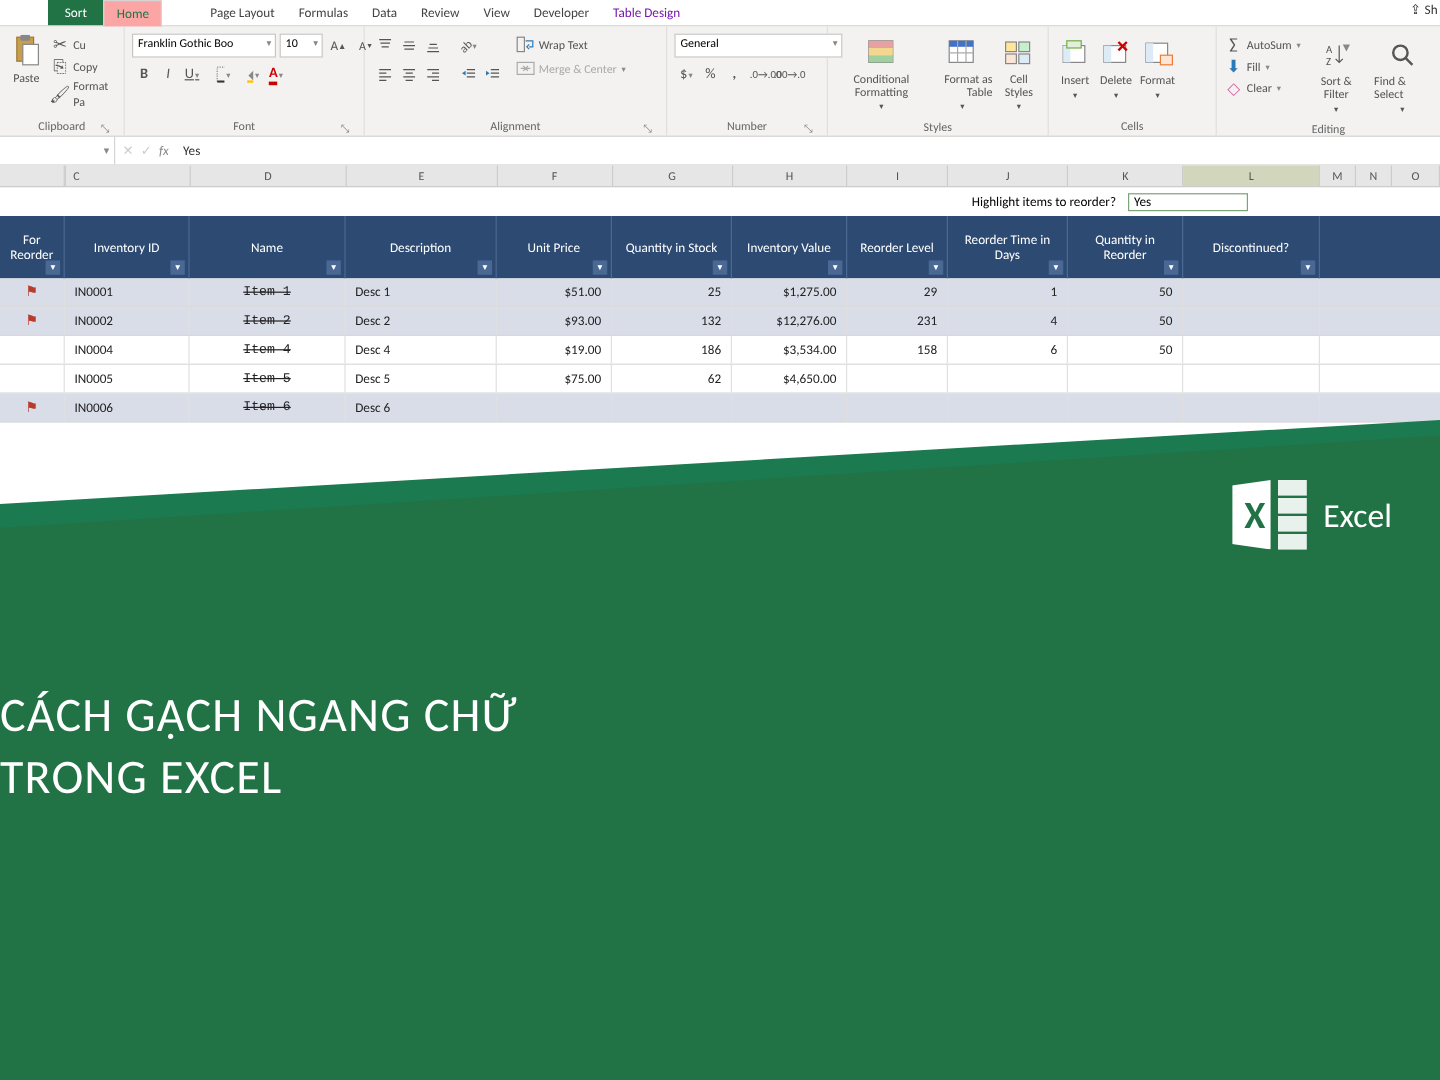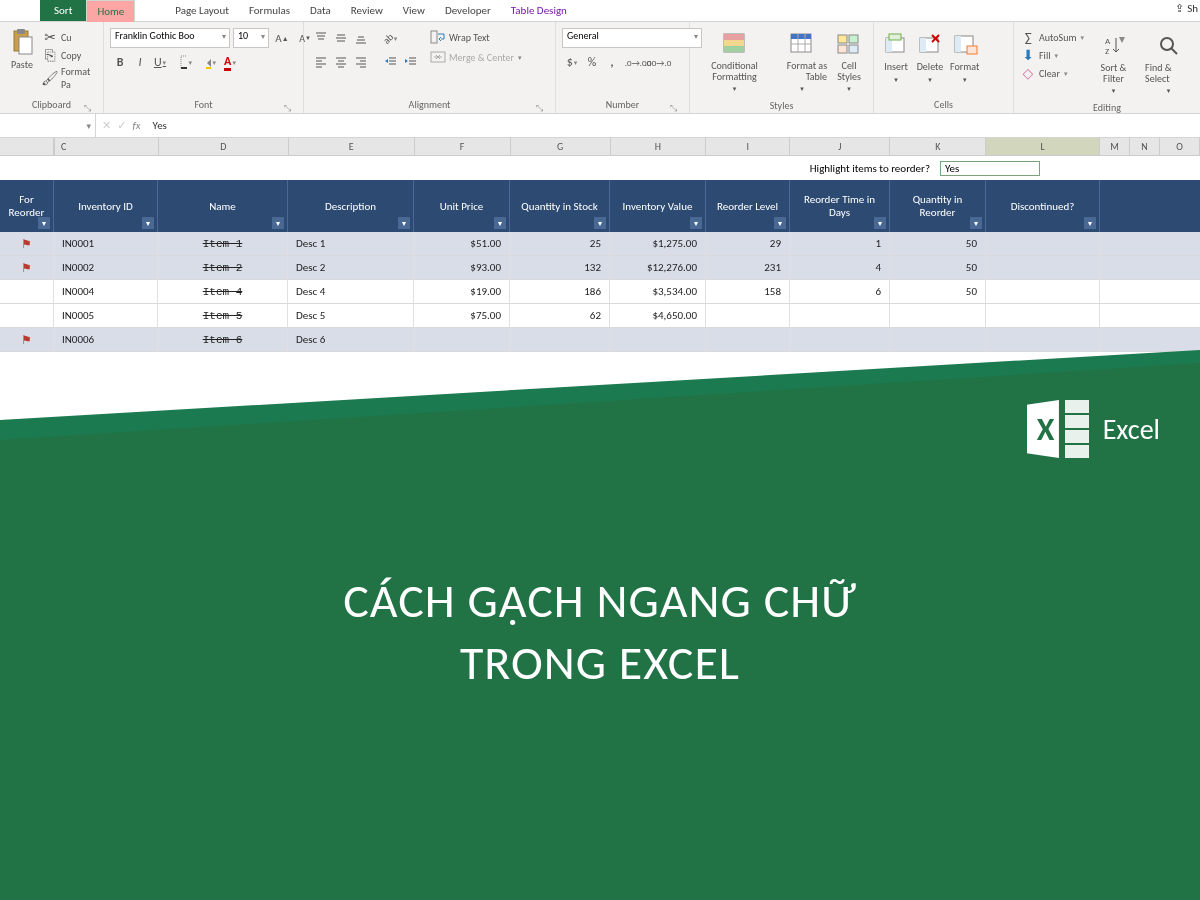--- a/index.html
+++ b/index.html
@@ -72,21 +72,21 @@
 .flag-icn { color:#b83b2c; font-size:12px; }
 
 
 .green-ov { position:absolute; left:0; width:1200px; top:350px; height:550px; background:#1b7a4f; clip-path:polygon(0 70px,100% 0,100% 100%,0 100%); }
 .green-ov2 { position:absolute; left:0; width:1200px; top:355px; height:545px; background:#217346; clip-path:polygon(0 85px,100% 8px,100% 100%,0 100%); }
 .logo-area { position:absolute; right:40px; top:400px; display:flex; align-items:center; gap:14px; color:#fff; font-size:28px; font-weight:300; }
 .xl-logo { width:62px; height:58px; display:flex; }
 .xl-x { width:38px; height:58px; background:#fff; color:#217346; font-size:32px; font-weight:700; display:flex; align-items:center; justify-content:center; clip-path:polygon(0 8%,85% 0,85% 100%,0 92%); }
 .xl-cells { width:24px; display:flex; flex-direction:column; gap:2px; }
 .xl-cells div { flex:1; background:#fff; opacity:.9; }
-.headline { position:absolute; left:0; width:1200px; top:570px; text-align:center; color:#fff; font-size:48px; font-weight:400; letter-spacing:1px; line-height:1.3; }
+.headline { position:absolute; left:0; width:1200px; top:570px; color:#fff; font-size:40px; font-weight:400; letter-spacing:1px; line-height:1.3; }
 </style>
 </head>
 <body>
 
 <div style="display:flex">
   <div class="app-icon">
     <svg viewBox="0 0 40 20">
         <rect x="2" y="2" width="36" height="16" fill="#fff" opacity=".15"></rect>
         <rect x="18" y="2" width="4" height="16" fill="#fff"></rect>
         <rect x="24" y="2" width="4" height="16" fill="#fff"></rect>

